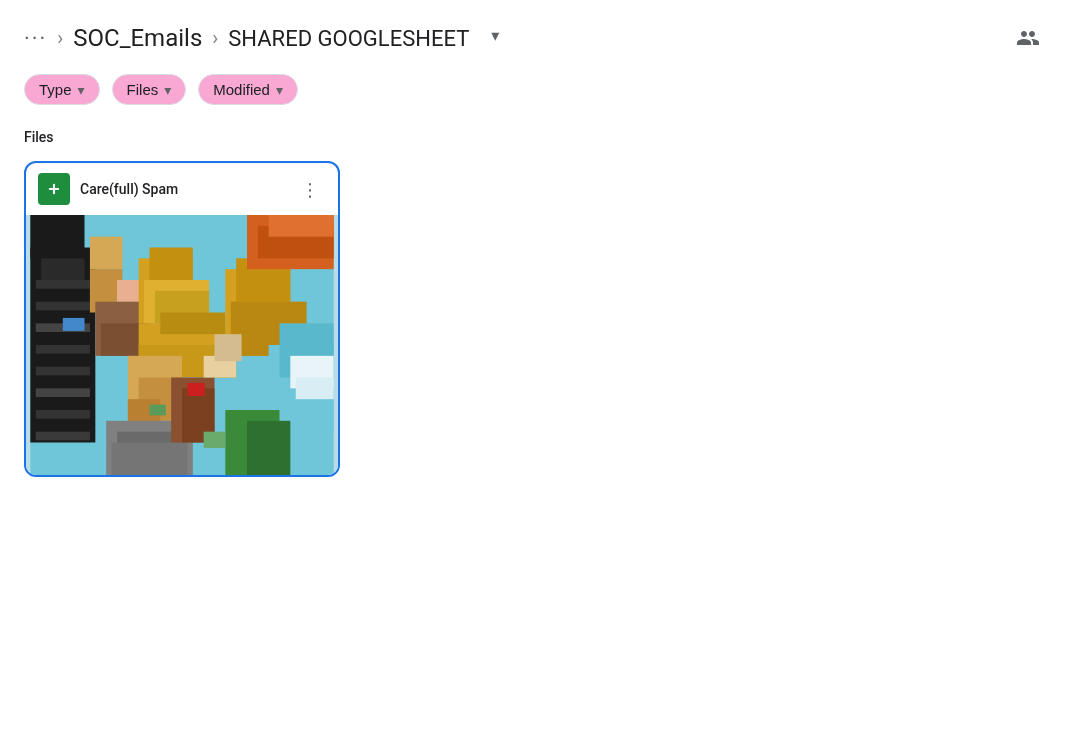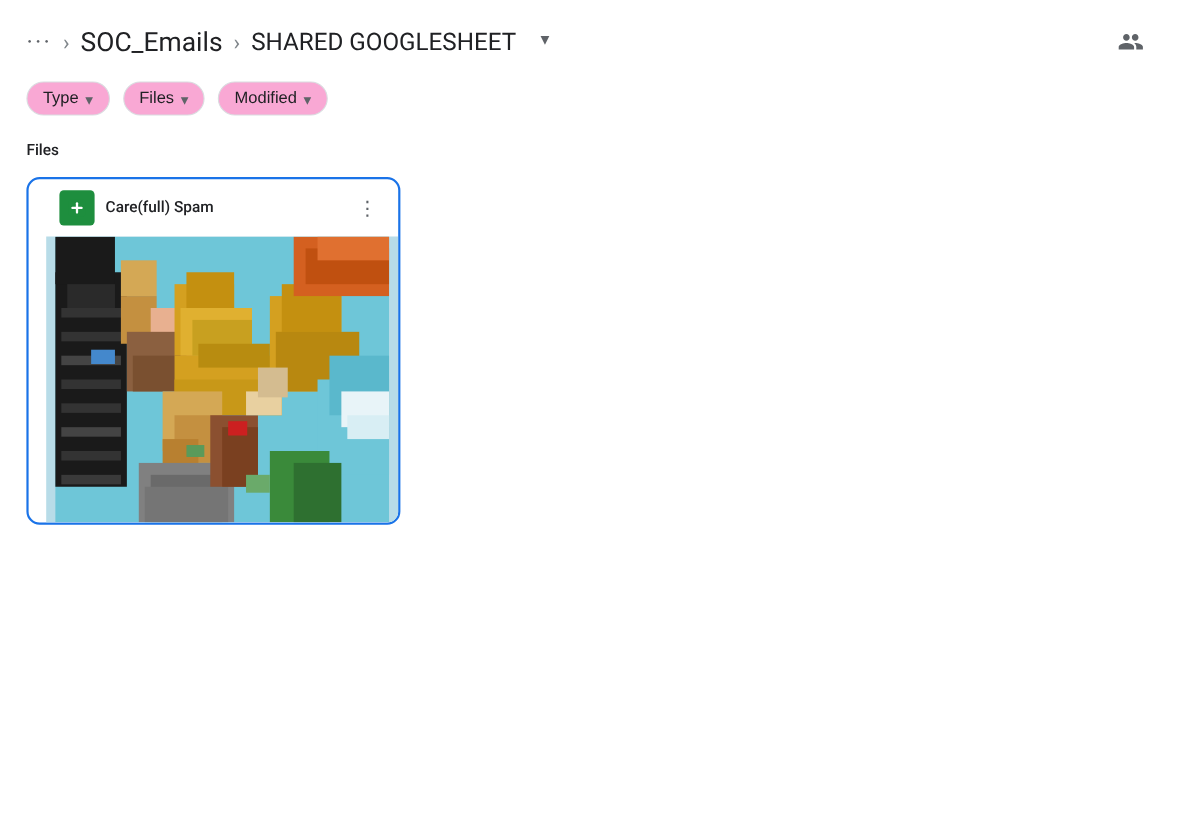--- a/index.html
+++ b/index.html
@@ -114,27 +114,26 @@
 
     .files-label {
       font-size: 14px;
       font-weight: 500;
       color: #202124;
       margin-bottom: 16px;
     }
 
     
     .file-card {
-      width: 340px;
+      width: 316px;
       border: 2px solid #1a73e8;
       border-radius: 12px;
       overflow: hidden;
       cursor: pointer;
       background: #fff;
-      padding-left: 16px;
     }
 
     .file-card-header {
       display: flex;
       align-items: center;
       padding: 10px 12px;
       gap: 10px;
     }
 
     .file-icon {

